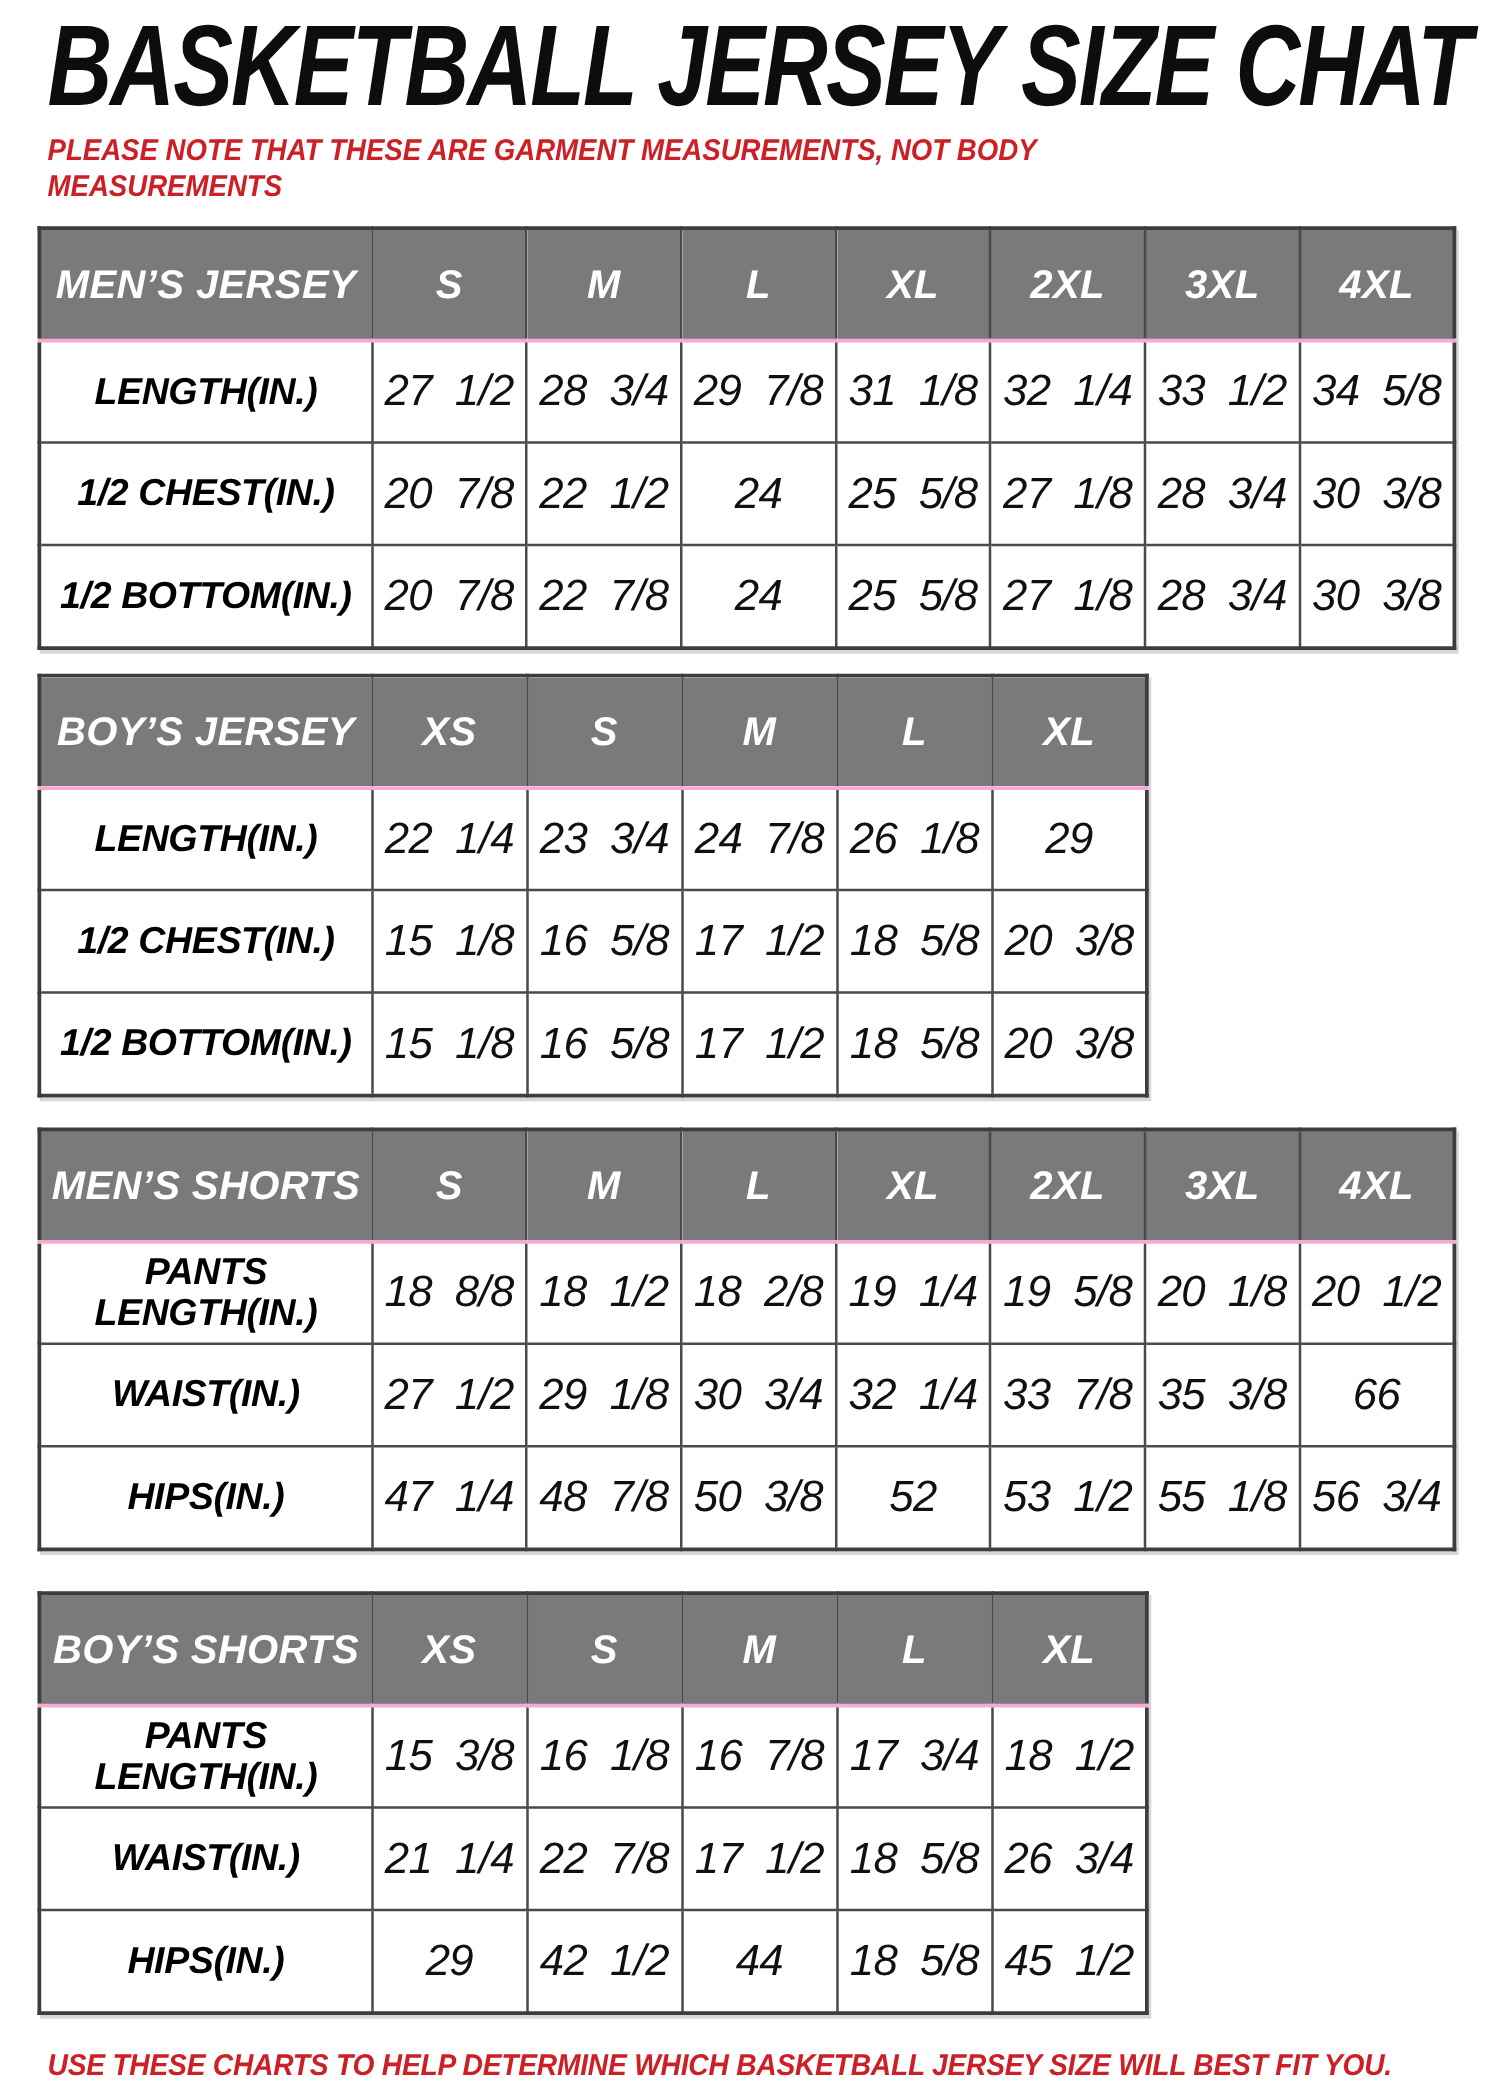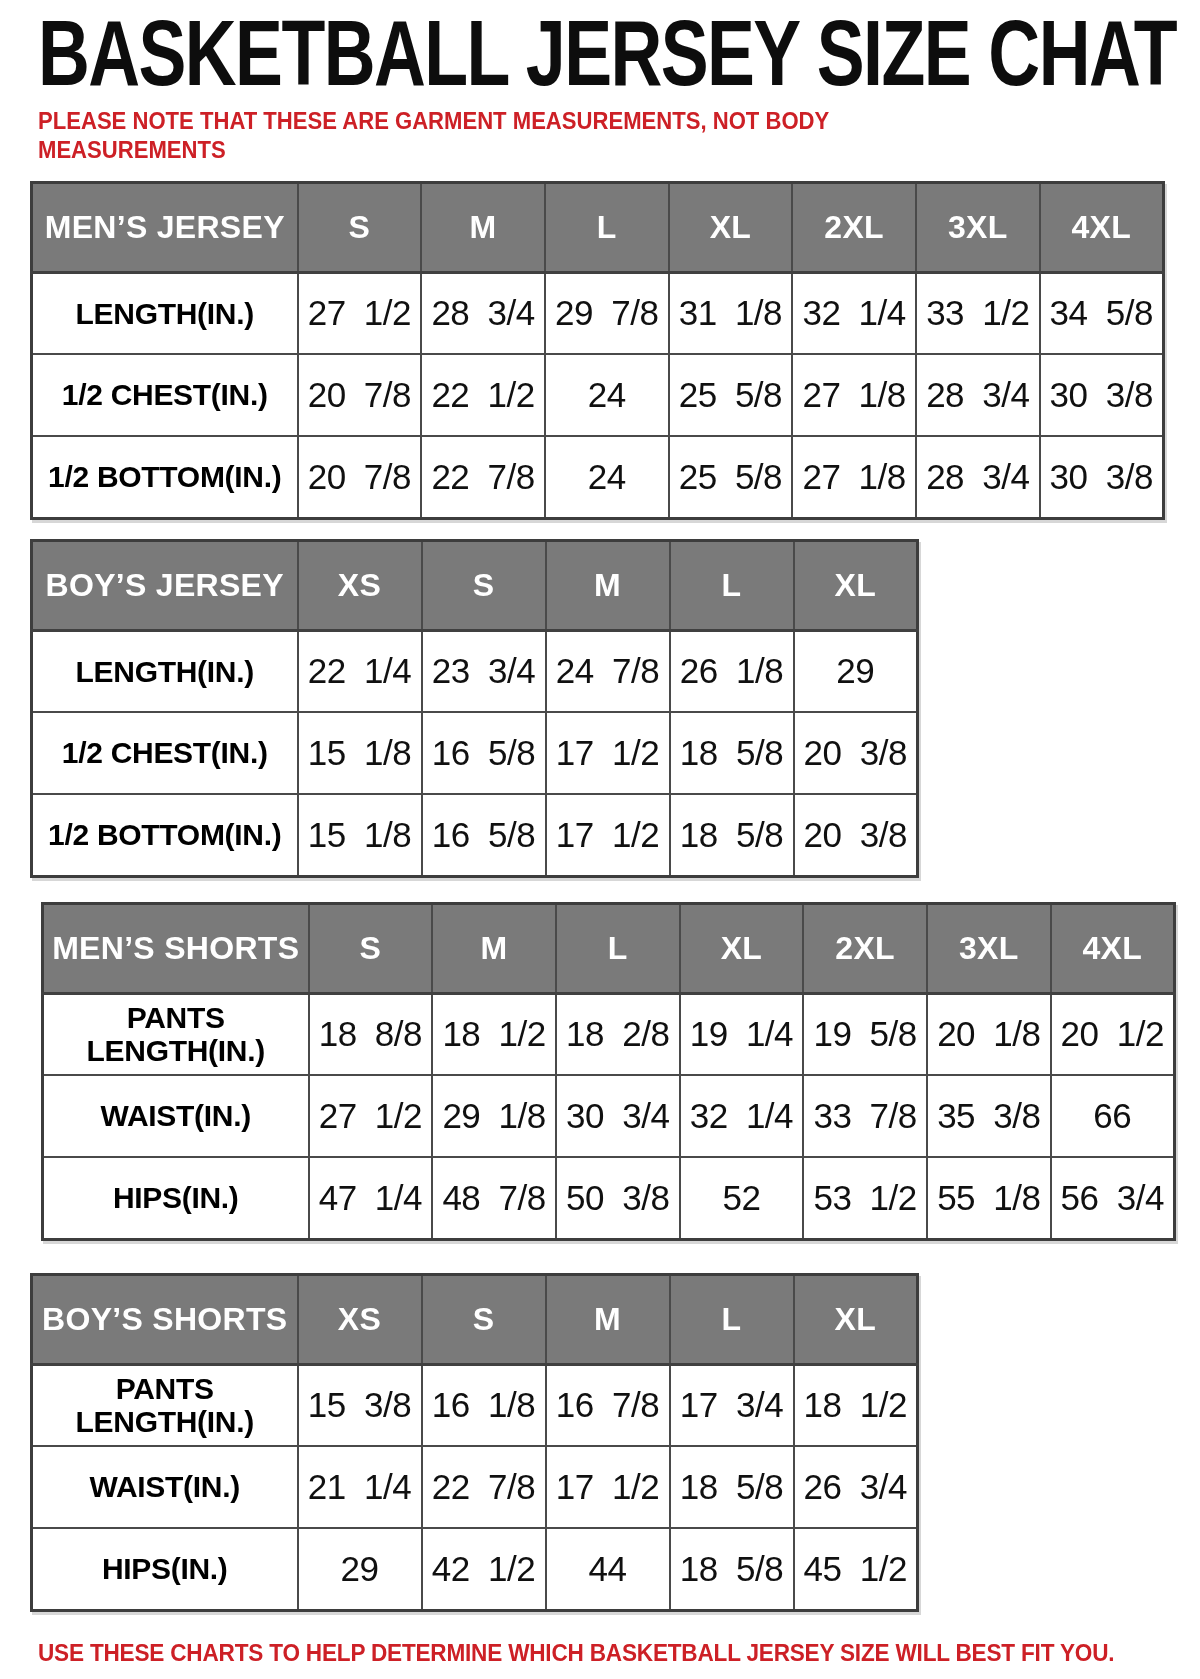--- a/index.html
+++ b/index.html
@@ -8,20 +8,21 @@
     background: #ffffff;
   }
   body {
     width: 1200px;
     height: 1679px;
     overflow: hidden;
     font-family: "Liberation Sans", "DejaVu Sans", sans-serif;
   }
   .page {
     padding-left: 30px;
+    font-style: italic;
   }
   .title {
     margin: 14px 0 0 8px;
     font-size: 92px;
     font-weight: bold;
     color: #0d0d0d;
     line-height: 0.85;
     letter-spacing: -2px;
     white-space: nowrap;
     transform: scaleX(0.78);
@@ -56,21 +57,21 @@
     overflow: hidden;
   }
   .size-table thead tr { height: 90px; }
   .size-table tbody tr { height: 82px; }
   th.corner-cell, th.size-cell {
     background: #7a7a7a;
     color: #ffffff;
     font-size: 32px;
     font-weight: bold;
     letter-spacing: 0.3px;
-    border-bottom: 3px solid #404040;
+    border-bottom: 3px solid #f9a8d4;
   }
   th.row-label-cell {
     background: #ffffff;
     color: #000000;
     font-size: 30px;
     font-weight: bold;
     white-space: pre-line;
     line-height: 1.12;
     letter-spacing: -0.3px;
   }
@@ -203,21 +204,21 @@
             <td class="value-cell">15 1/8</td>
             <td class="value-cell">16 5/8</td>
             <td class="value-cell">17 1/2</td>
             <td class="value-cell">18 5/8</td>
             <td class="value-cell">20 3/8</td>
           </tr>
         </tbody>
       </table>
     </div>
   <div class="table-slot slot-2">
-      <table class="size-table" style="width: 1131.9px; margin-left: 11px;">
+      <table class="size-table" style="width: 1131.9px;">
         <colgroup>
           <col style="width: 266px;">
           <col style="width: 123.7px;">
           <col style="width: 123.7px;">
           <col style="width: 123.7px;">
           <col style="width: 123.7px;">
           <col style="width: 123.7px;">
           <col style="width: 123.7px;">
           <col style="width: 123.7px;">
         </colgroup>

